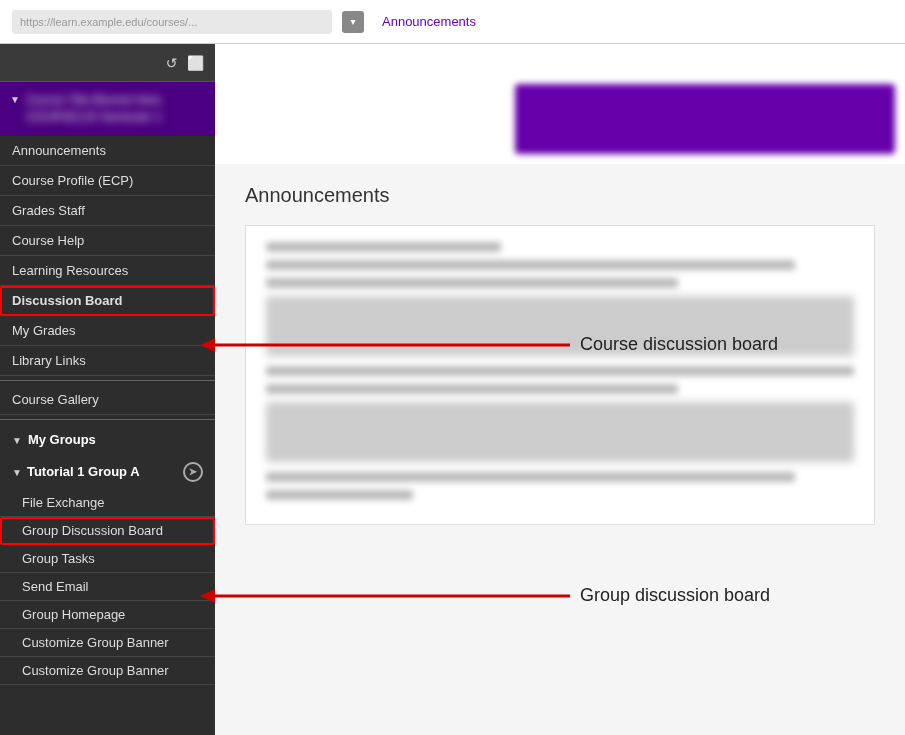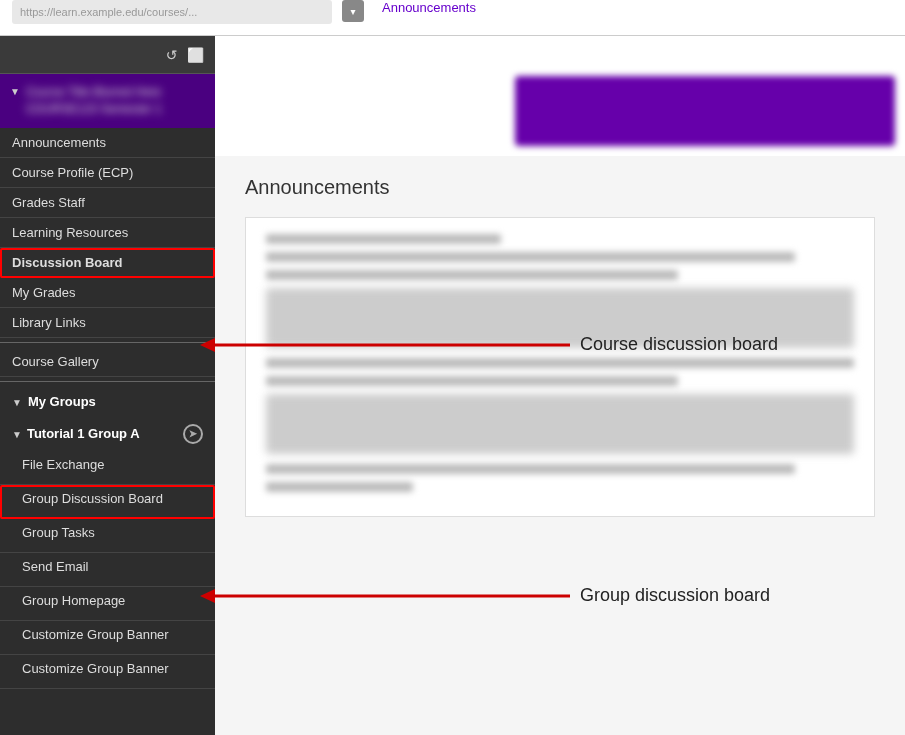--- a/index.html
+++ b/index.html
@@ -9,25 +9,25 @@
       background: #f0f0f0;
       width: 905px;
       height: 735px;
       overflow: hidden;
       display: flex;
       flex-direction: column;
     }
 
     
     .top-bar {
-      height: 36px;
+      height: 44px;
       background: #fff;
       border-bottom: 1px solid #ccc;
       display: flex;
-      align-items: flex-start;
+      align-items: center;
       padding: 0 12px;
       gap: 10px;
     }
     .top-bar-url {
       background: #e8e8e8;
       border-radius: 3px;
       height: 24px;
       width: 320px;
       display: flex;
       align-items: center;
@@ -152,21 +152,21 @@
       display: flex;
       align-items: center;
       justify-content: space-between;
     }
     .group-subheader-left {
       display: flex;
       align-items: center;
       gap: 5px;
     }
     .group-nav-item {
-      padding: 6px 12px 12px 22px;
+      padding: 6px 12px 6px 22px;
       color: #ddd;
       cursor: pointer;
       font-size: 13px;
       border-bottom: 1px solid #444;
     }
     .group-nav-item.highlighted {
       position: relative;
       outline: 2px solid red;
       outline-offset: -2px;
       border-radius: 2px;
@@ -294,20 +294,23 @@
     </div>
 
     <div class="nav-item">
       <span>Announcements</span>
     </div>
     <div class="nav-item">
       <span>Course Profile (ECP)</span>
     </div>
     <div class="nav-item">
       <span>Grades Staff</span>
+    </div>
+    <div class="nav-item">
+      <span>Course Help</span>
     </div>
     <div class="nav-item">
       <span>Learning Resources</span>
     </div>
     <div class="nav-item highlighted">
       <span>Discussion Board</span>
     </div>
     <div class="nav-item">
       <span>My Grades</span>
     </div>

